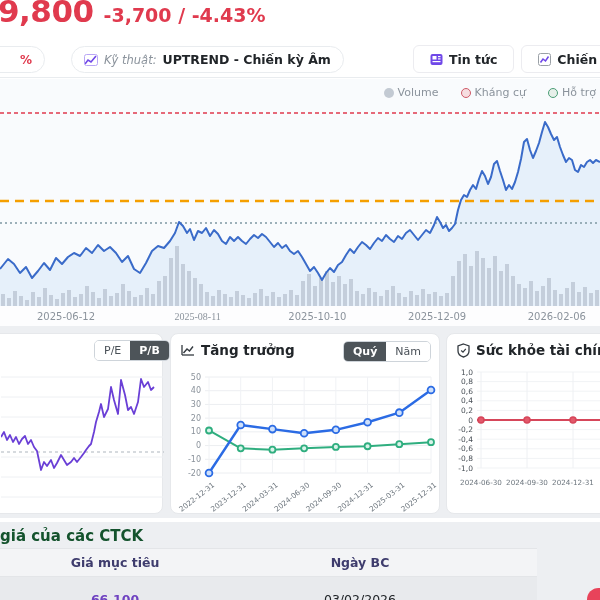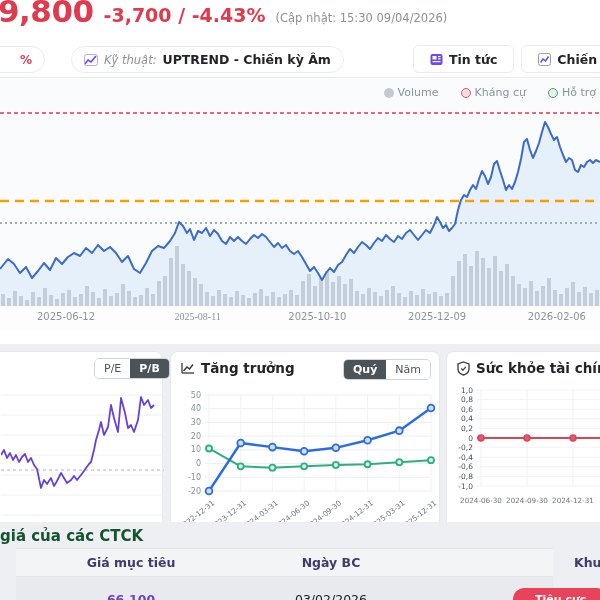--- a/index.html
+++ b/index.html
@@ -31,56 +31,55 @@
   .legend-item { display:flex; align-items:center; gap:4px; font-size:11px; color:#8b939c; }
   .dot { width:10px; height:10px; border-radius:50%; }
   .dot-volume { background:#c3cad3; }
   .dot-resist { background:#f6dde0; border:1.6px solid #cf5a68; }
   .dot-support { background:#e6efe9; border:1.6px solid #4c9e77; }
   #main-chart { position:absolute; left:0; top:22px; }
   .xlabels { position:absolute; left:0; top:227px; width:600px; height:24px; background:#fdfdfe; }
   .xlabels span { position:absolute; top:5px; width:90px; text-align:center; font-size:10px; color:#8b939c; }
 
   
-  .cards-row { position:absolute; left:0; top:344px; width:600px; height:192px; background:#edeff2; }
+  .cards-row { position:absolute; left:0; top:326px; width:600px; height:192px; background:#edeff2; }
   .card { position:absolute; top:7px; height:181px; background:#fff; border:1px solid #e6e8eb; border-radius:8px; }
   .card-pb { left:-30px; width:193px; }
   .card-growth { left:170px; width:270px; }
   .card-health { left:446px; width:175px; }
   .card-title { position:absolute; left:10px; top:8px; display:flex; align-items:center; gap:6px;
     font-size:13.5px; font-weight:bold; color:#212529; white-space:nowrap; }
   .toggle-group { position:absolute; display:flex; border:1px solid #ced4da; border-radius:5px; overflow:hidden; }
   .toggle-btn { font-size:11px; padding:3px 9px; background:#fff; color:#495057; cursor:pointer; }
   .toggle-btn.sel { background:#4d5459; color:#fff; font-weight:bold; }
   .tg-pb { left:123px; top:6px; }
   .tg-growth { right:8px; top:7px; }
 
   
   .table-section { position:absolute; left:0; top:522px; width:600px; height:78px; background:#edeff2; }
   .table-title { position:absolute; left:0px; top:5px; font-size:15px; font-weight:bold; color:#14532d; white-space:nowrap; }
-  .t-row { position:absolute; left:16px; width:537px; display:grid; grid-template-columns:230px 170px 1fr;
-    align-items:center; white-space:nowrap; }
+  .t-row { position:absolute; left:0; width:537px; display:grid; grid-template-columns:230px 170px 1fr;
+    align-items:center; white-space:nowrap;gap:45px; }
   .t-head { top:26px; height:29px; background:#f3f4f6; border-top:1px solid #e3e5e8; border-bottom:1px solid #e3e5e8;
     font-size:12.5px; font-weight:bold; color:#3e3c6d; }
   .t-data { top:55px; height:45px; background:#e8eaed; font-size:12.5px; color:#212529; }
   .tc-center { text-align:center; }
   .th3 { padding-left:158px; }
   .price-link { color:#6f42c1; font-weight:bold; cursor:pointer; }
   .badge { display:inline-block; margin-left:97px; background:#e8435a; color:#fff;
     font-size:11px; font-weight:bold; padding:5px 22px; border-radius:12px; }
   svg { display:block; }
 </style>
 </head>
 <body>
 
 <div class="top-header">
   <div class="price-row">
     <span class="big-price">9,800</span>
     <span class="price-change">-3,700 / -4.43%</span>
-    <span class="updated">(Cập nhật: 15:30 09/04/2026)</span>
   </div>
   <div class="pills-row">
     <div class="pill pill-cut">
       <span>%</span>
     </div>
     <div class="pill">
       <svg width="14" height="12" viewBox="0 0 14 12">
         <polyline points="1,10 4,6 7,8 12,2" fill="none" stroke="#7048e8" stroke-width="1.6"></polyline>
         <rect x="0.5" y="0.5" width="13" height="11" rx="2" fill="none" stroke="#b9a6f5" stroke-width="1"></rect>
       </svg>

